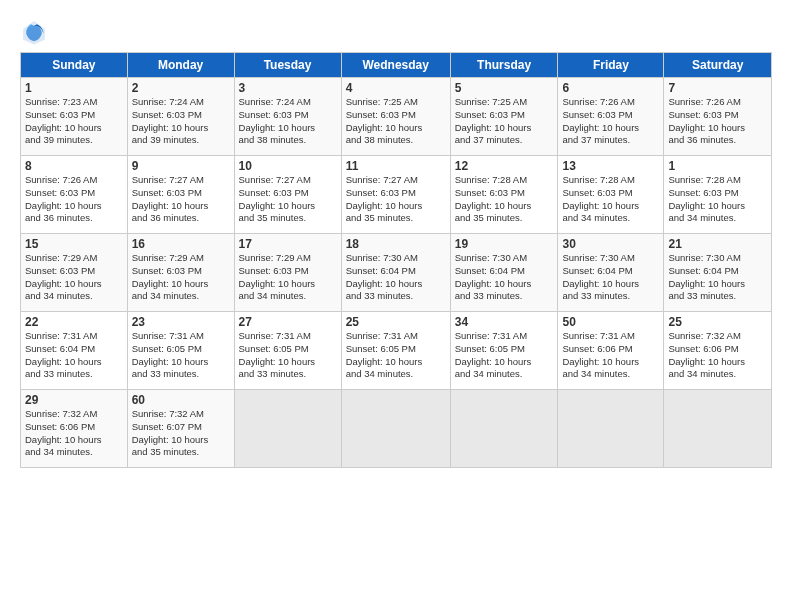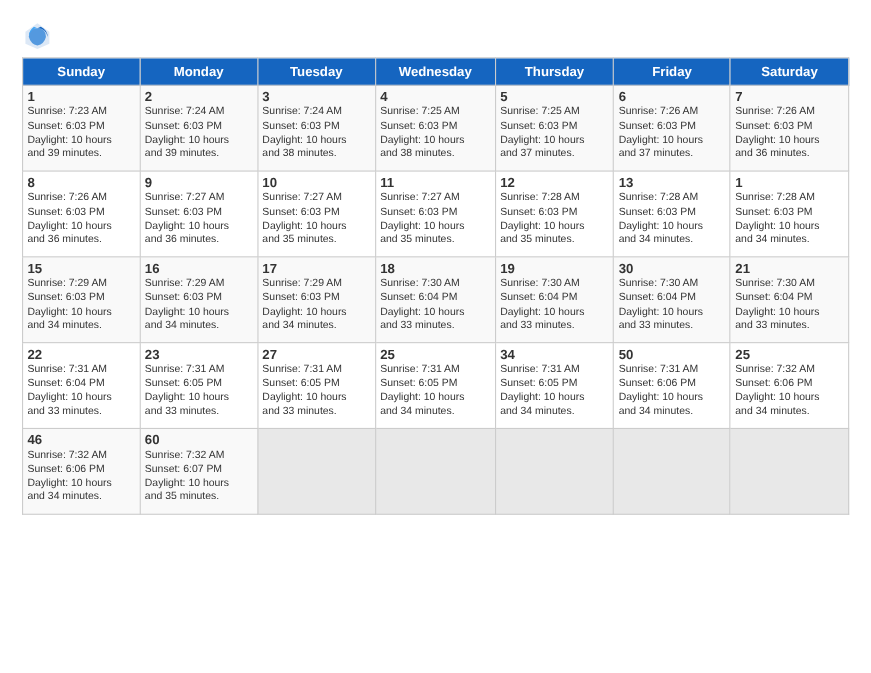--- a/index.html
+++ b/index.html
@@ -334,21 +334,21 @@
           <td>
             <span class="day-num">25</span>
             <div class="day-info" style="white-space: pre-line;">Sunrise: 7:32 AM
 Sunset: 6:06 PM
 Daylight: 10 hours
 and 34 minutes.</div>
           </td>
         </tr>
         <tr>
           <td>
-            <span class="day-num">46</span>
+            <span class="day-num">29</span>
             <div class="day-info" style="white-space: pre-line;">Sunrise: 7:32 AM
 Sunset: 6:06 PM
 Daylight: 10 hours
 and 34 minutes.</div>
           </td>
           <td>
             <span class="day-num">60</span>
             <div class="day-info" style="white-space: pre-line;">Sunrise: 7:32 AM
 Sunset: 6:07 PM
 Daylight: 10 hours

